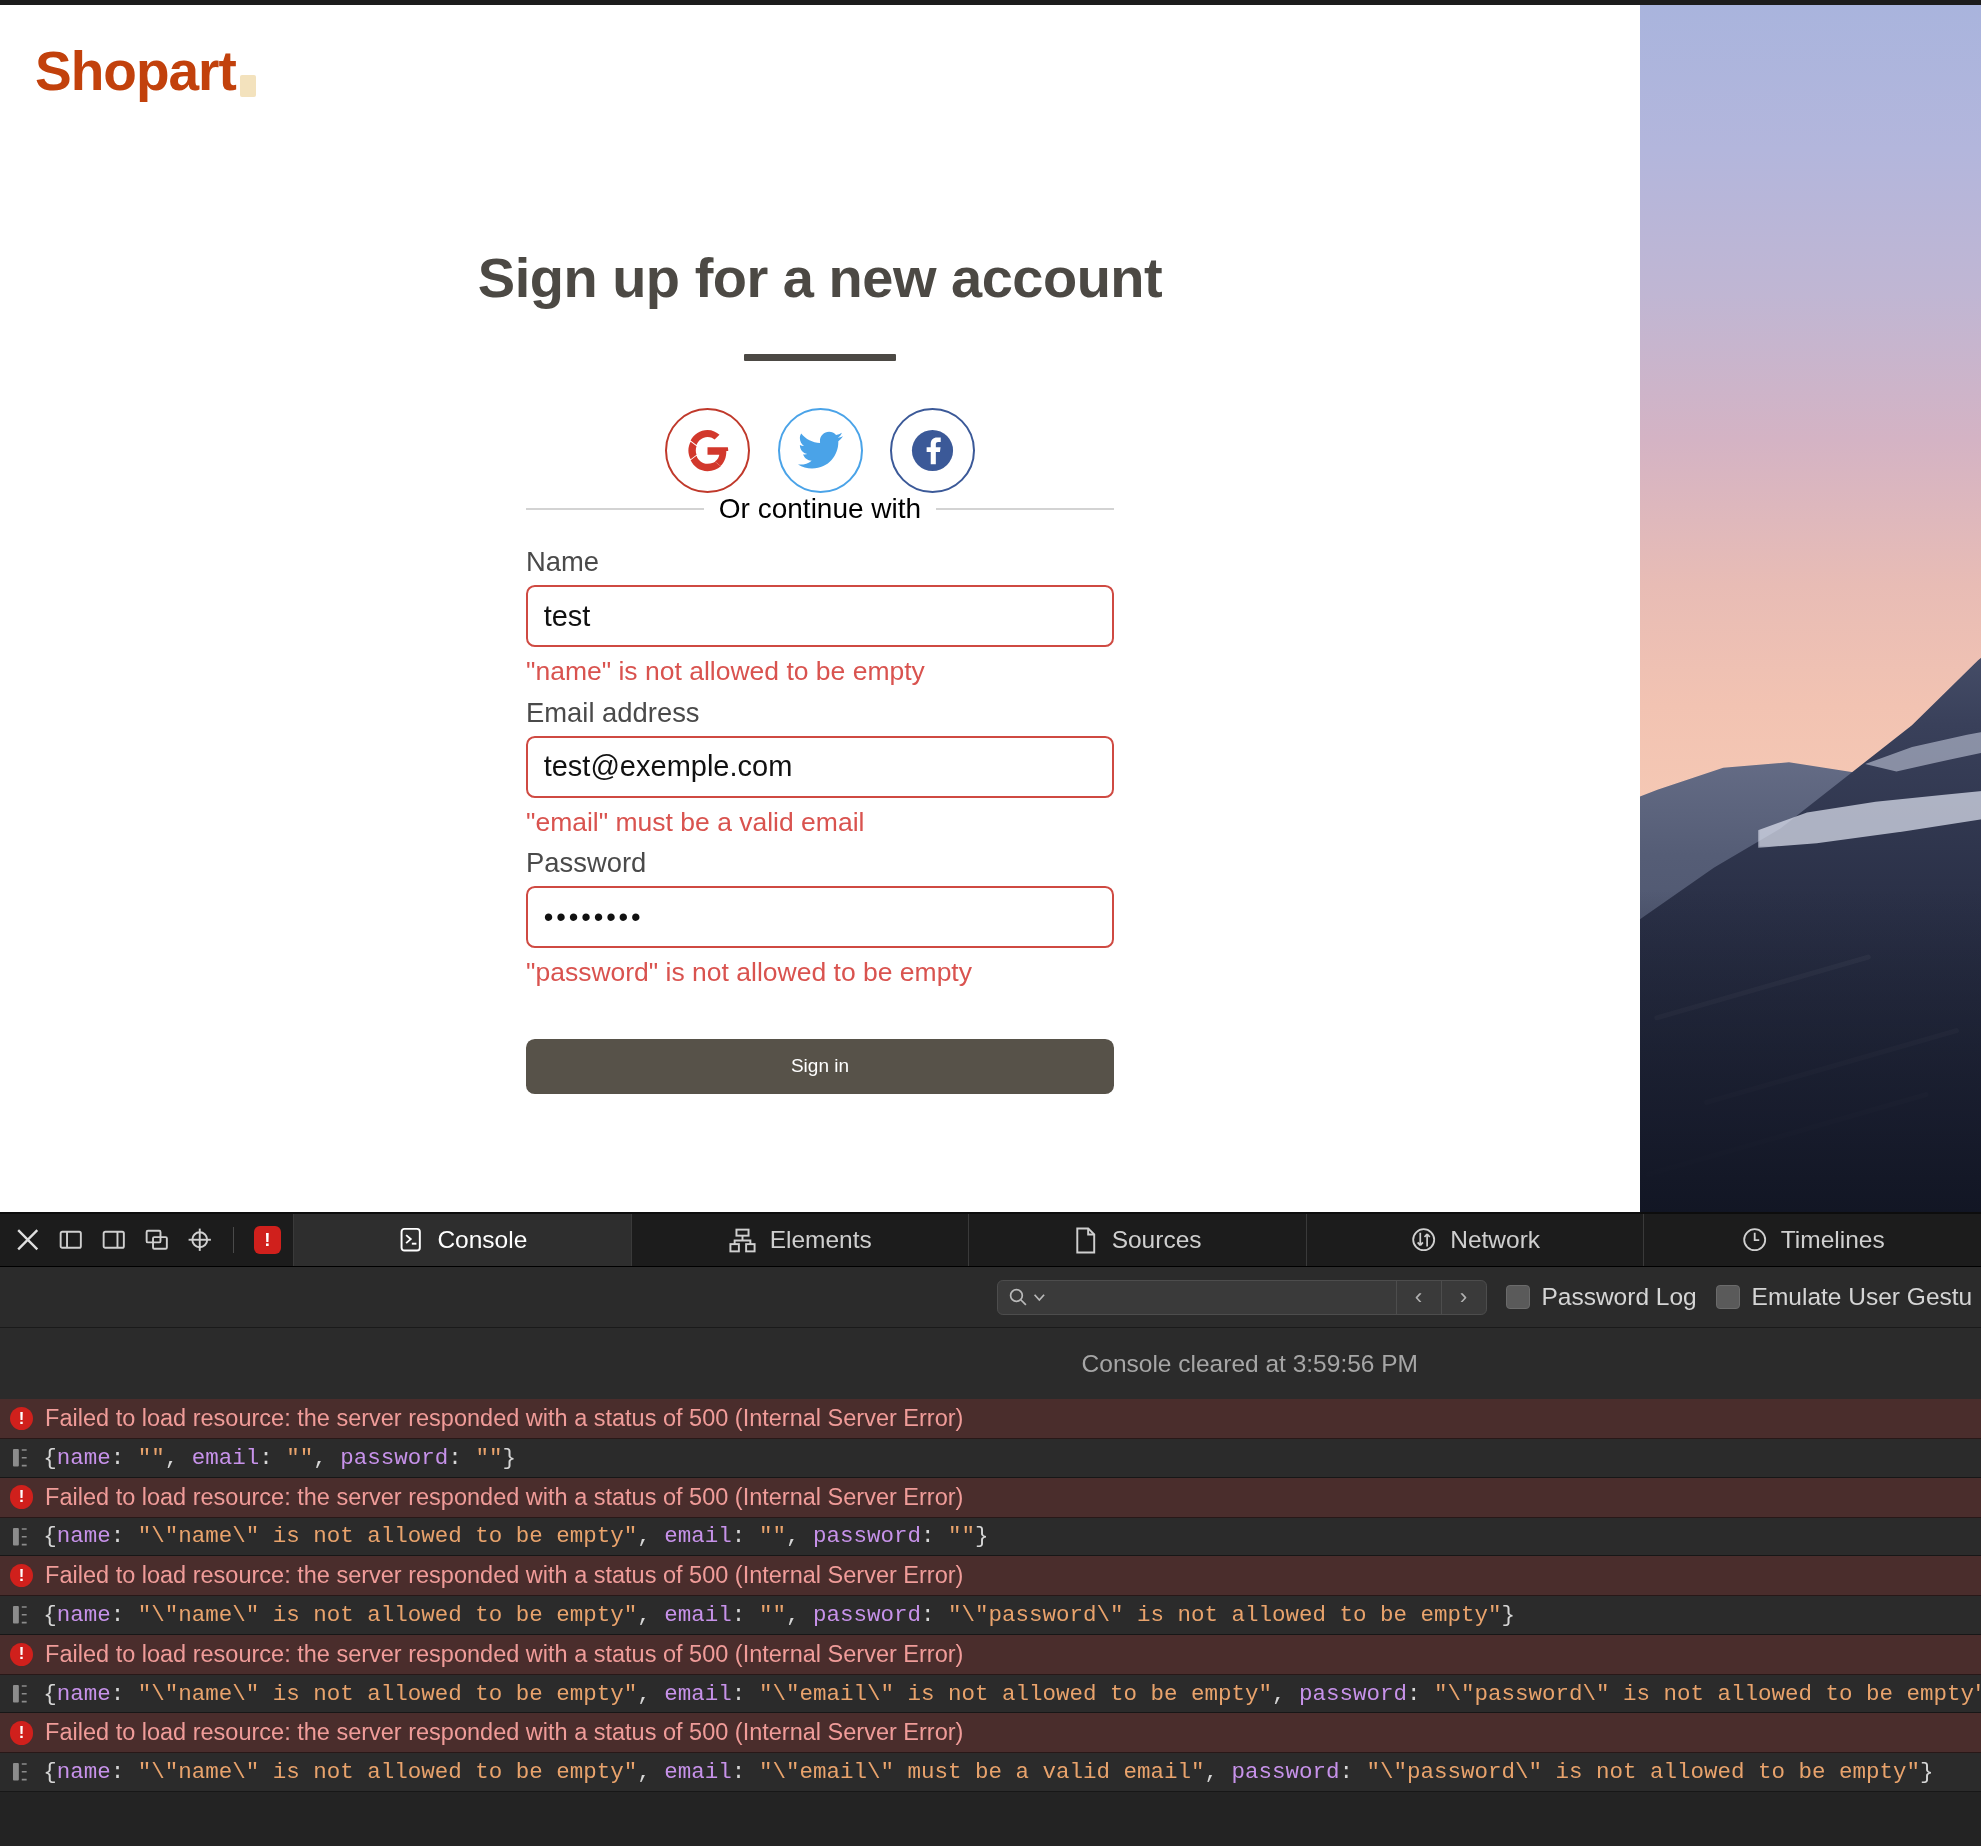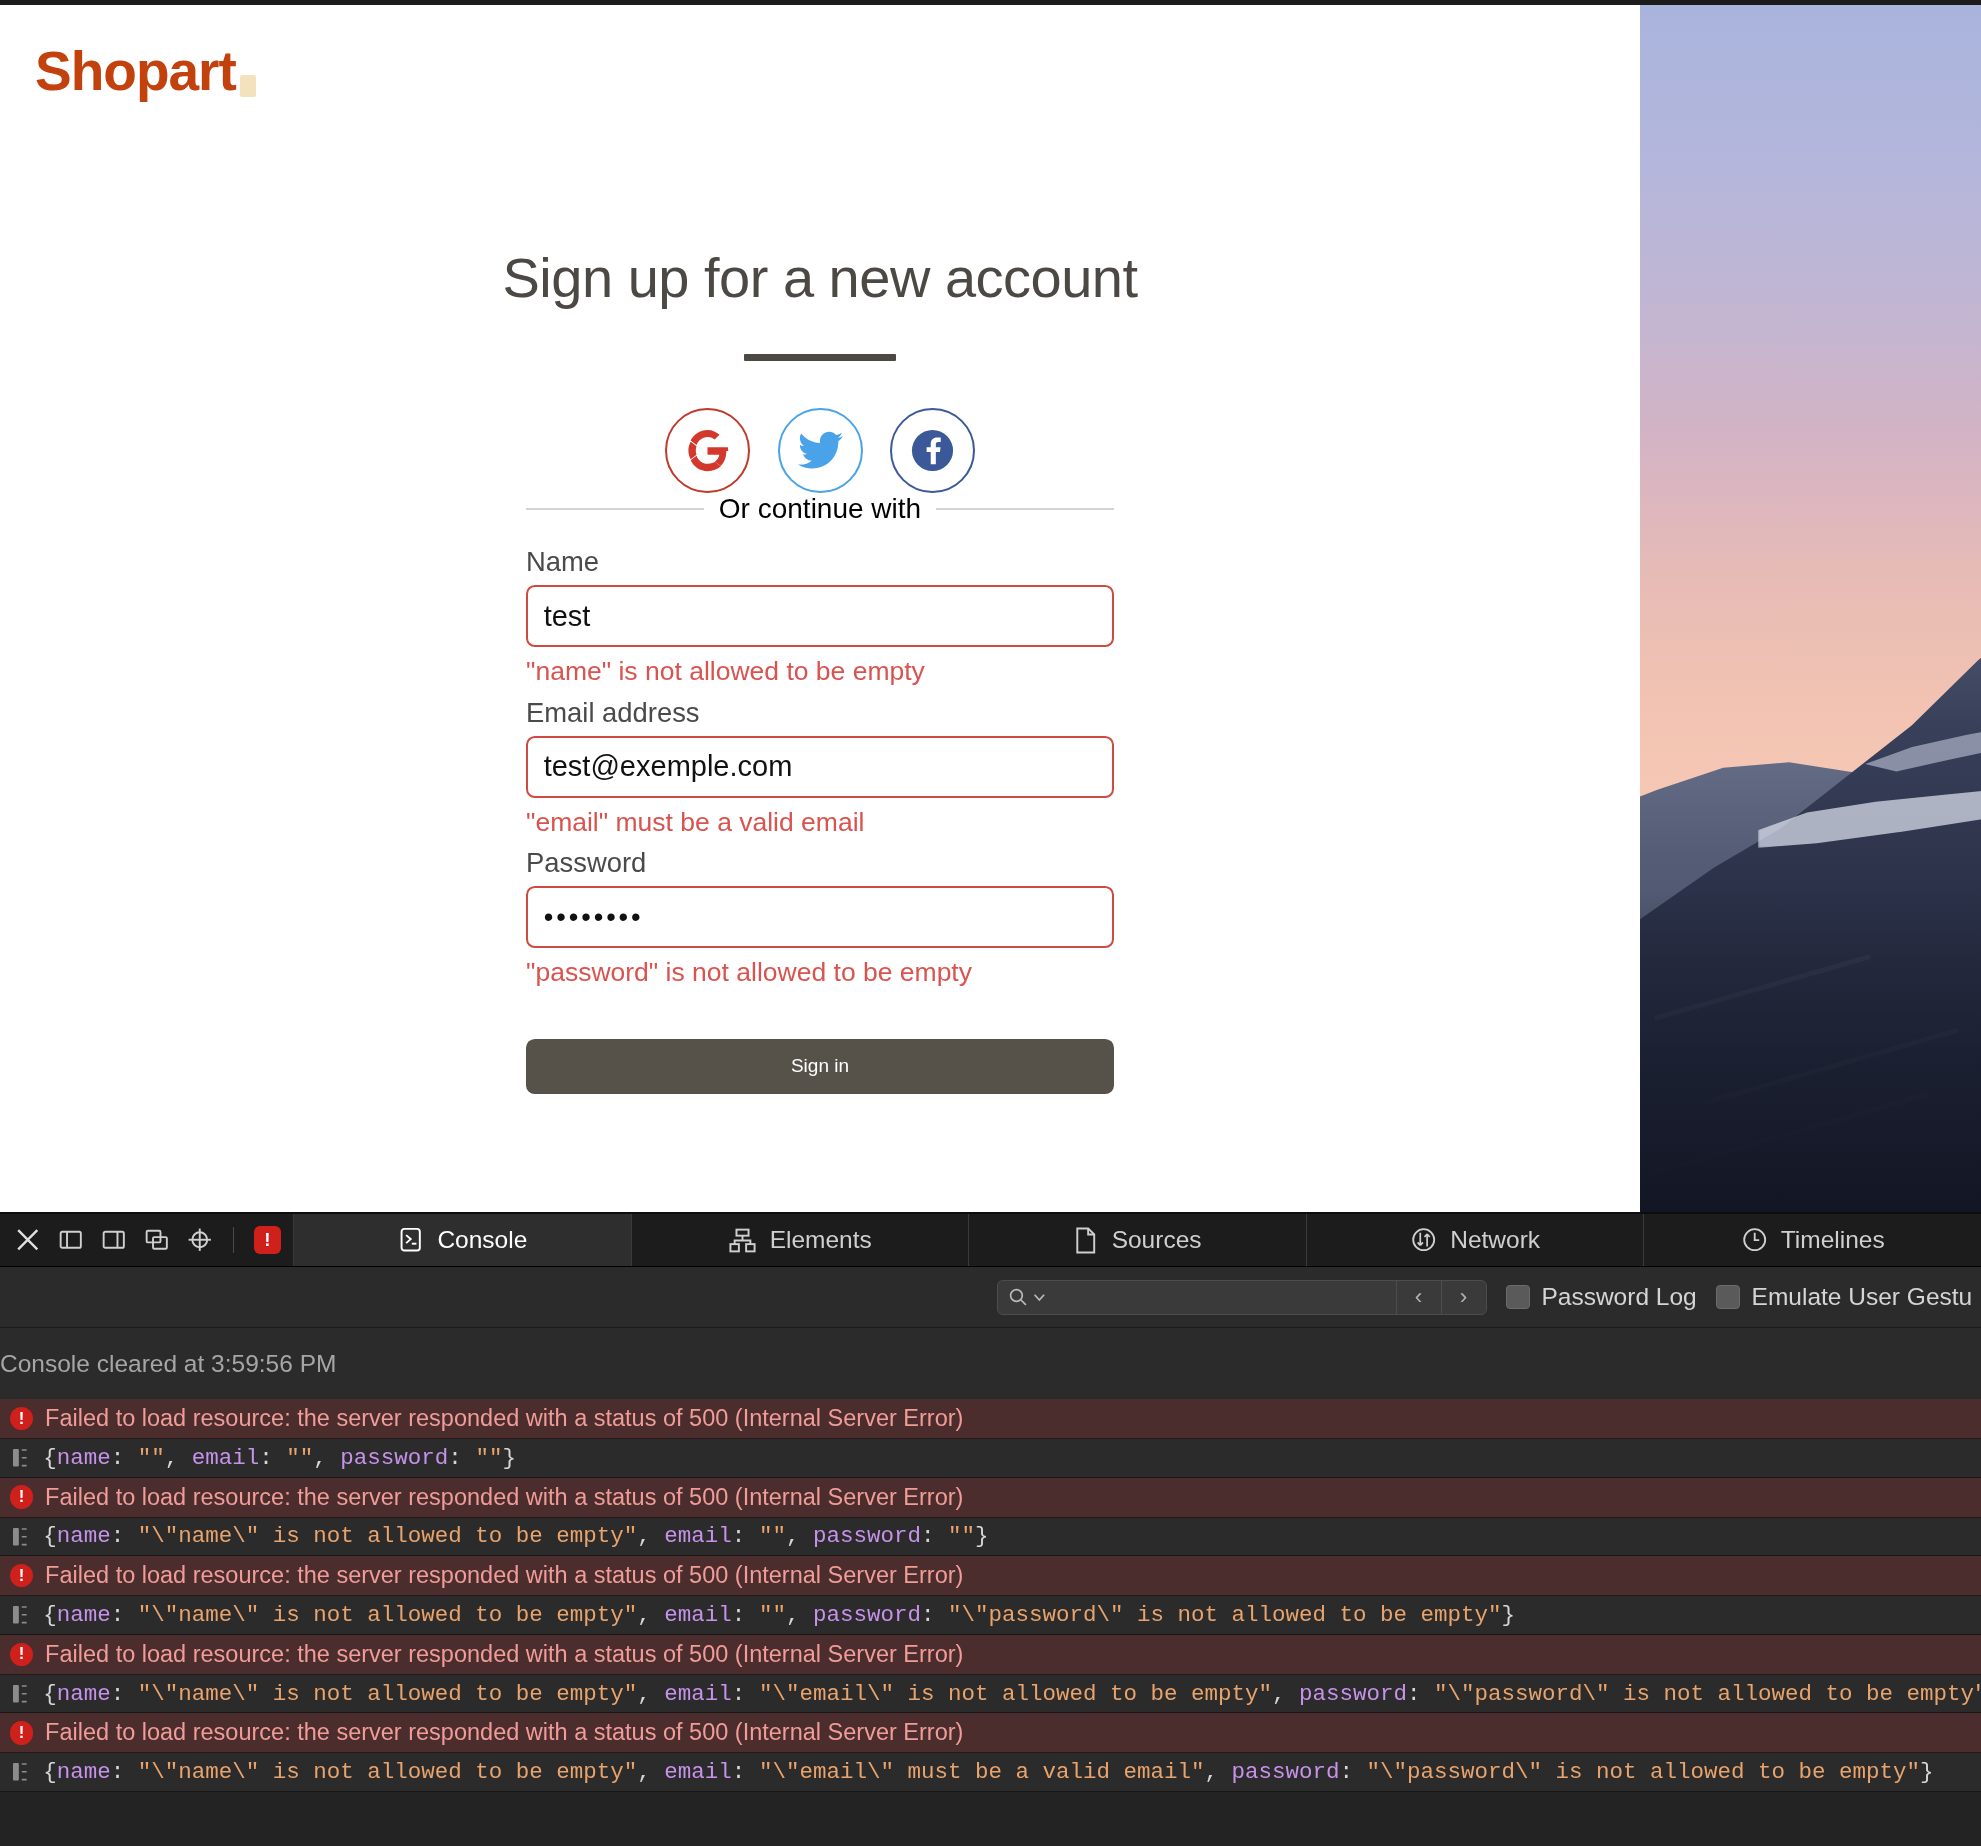--- a/index.html
+++ b/index.html
@@ -41,21 +41,21 @@
     border-radius: 2px;
   }
 
   .form-wrap {
     position: absolute; left: 0; top: 240px;
     width: 1640px;
     display: flex; flex-direction: column; align-items: center;
   }
 
   .title {
-    font-size: 56px; font-weight: normal; color: #4c4944;
+    font-size: 56px; font-weight: bold; color: #4c4944;
     letter-spacing: -0.5px;
   }
   .title-rule {
     width: 152px; height: 6.9px; background: #4c4944;
     margin-top: 44px; border-radius: 1px;
   }
 
   .social-row {
     display: flex; gap: 27.4px; margin-top: 47px;
   }
@@ -183,21 +183,21 @@
   .search-field { flex:1; display:flex; align-items:center; gap:3.9px; padding-left:9.8px; color:#b9b9b9; font-size:20.6px; }
   .nav-arrow {
     width:45px; height:100%; display:flex; align-items:center; justify-content:center;
     border-left:1px solid #4d4d4d; color:#b0b0b0; font-size:22.5px; cursor:pointer;
   }
   .check-item { display:flex; align-items:center; gap:11.8px; font-size:24.5px; color:#d5d5d5; cursor:pointer; }
   .cbox { width:23.5px; height:23.5px; background:#5a5a5a; border-radius:3.9px; border:1px solid #6b6b6b; }
 
   .console-body { position:relative; height: 518px; overflow:hidden; }
   .console-cleared {
-    padding: 21.6px 564px 21.6px 0;
+    text-align:right; padding: 21.6px 564px 21.6px 0;
     color:#a6a6a6; font-size:24.5px; background:#2b2b2b;
   }
   .log-row {
     display:flex; align-items:center; gap:11.8px;
     padding: 5.9px 9.8px; min-height: 33px;
     border-bottom: 1px solid rgba(0,0,0,0.45);
     font-size: 23.5px; white-space: nowrap;
   }
   .log-row.error { background:#4a2d2c; color:#f09c99; }
   .log-row.obj   { background:#2b2b2b; font-family:"Liberation Mono", monospace; font-size:22.5px; }

